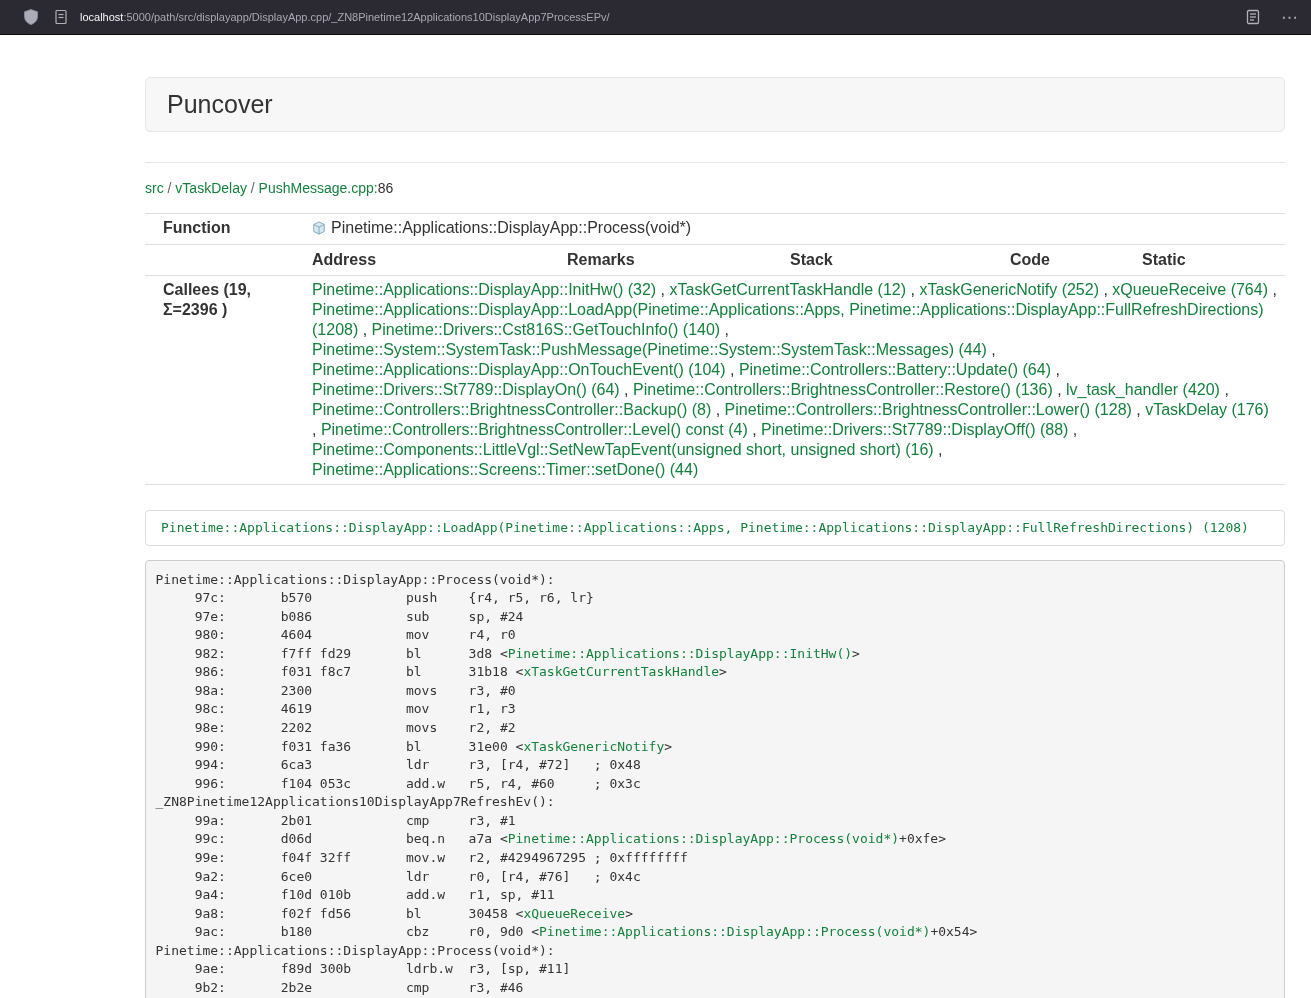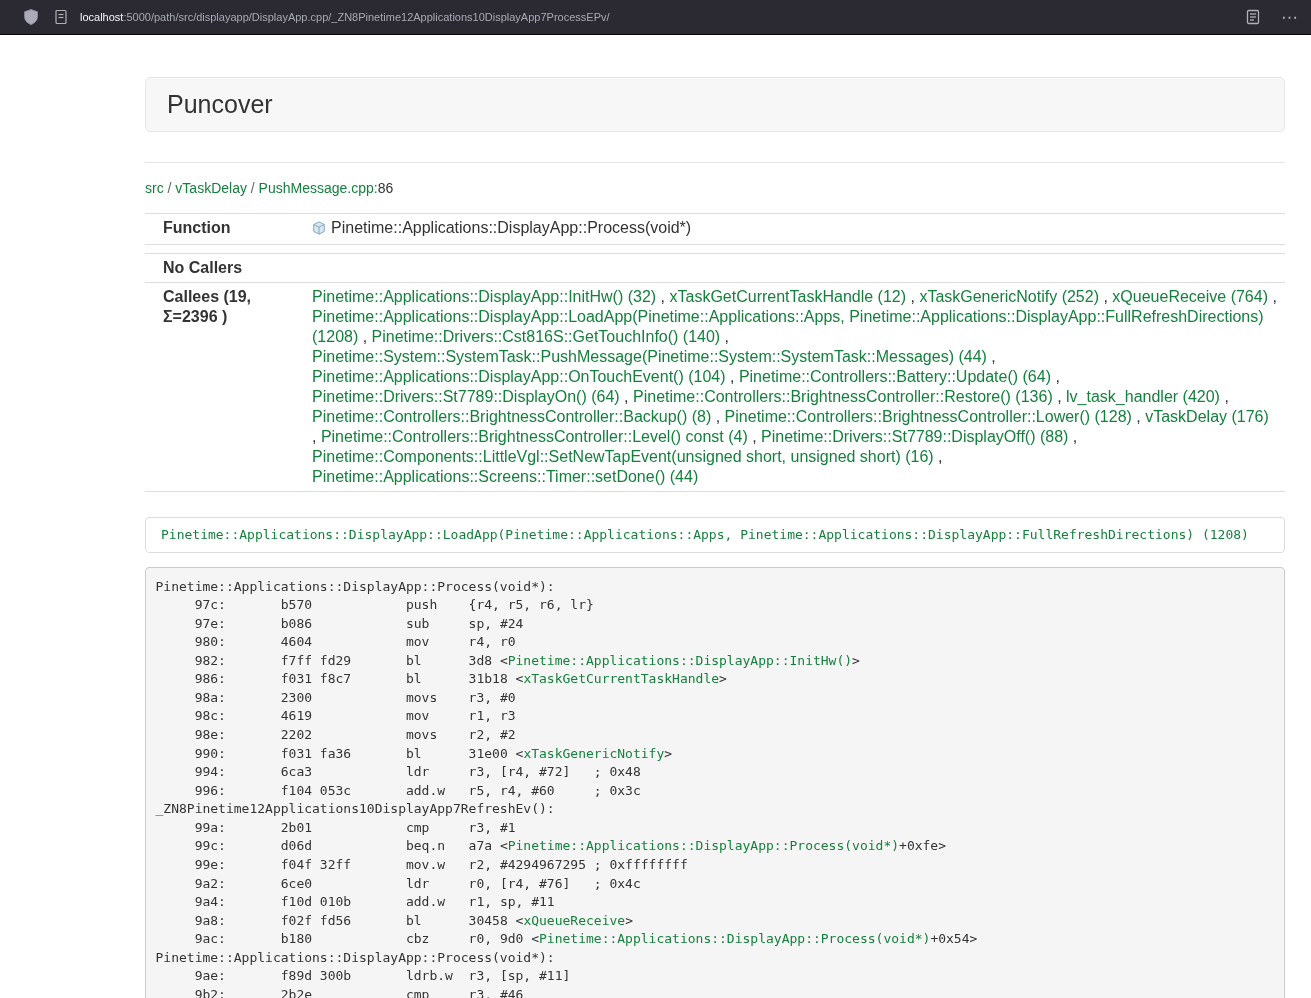--- a/index.html
+++ b/index.html
@@ -118,27 +118,30 @@
         <td class="nested">
           <table class="inner-table">
             <colgroup>
               <col style="width:255px">
                 <col style="width:223px">
                 <col style="width:220px">
                 <col style="width:132px">
                 <col>
             </colgroup>
             <tbody>
+              <tr>
+                <th>Address</th>
+                <th>Remarks</th>
+                <th>Stack</th>
+                <th>Code</th>
+                <th>Static</th>
+              </tr>
             </tbody>
           </table>
         </td>
-      </tr>
-      <tr>
-        <th class="lbl">No Callers</th>
-        <td class="val"></td>
       </tr>
       <tr>
         <th class="lbl">Callees (19, Σ=2396 )</th>
         <td class="val" id="callees-cell"><a href="#">Pinetime::Applications::DisplayApp::InitHw() (32)</a> , <a href="#">xTaskGetCurrentTaskHandle (12)</a> , <a href="#">xTaskGenericNotify (252)</a> , <a href="#">xQueueReceive (764)</a> , <a href="#">Pinetime::Applications::DisplayApp::LoadApp(Pinetime::Applications::Apps, Pinetime::Applications::DisplayApp::FullRefreshDirections) (1208)</a> , <a href="#">Pinetime::Drivers::Cst816S::GetTouchInfo() (140)</a> , <a href="#">Pinetime::System::SystemTask::PushMessage(Pinetime::System::SystemTask::Messages) (44)</a> , <a href="#">Pinetime::Applications::DisplayApp::OnTouchEvent() (104)</a> , <a href="#">Pinetime::Controllers::Battery::Update() (64)</a> , <a href="#">Pinetime::Drivers::St7789::DisplayOn() (64)</a> , <a href="#">Pinetime::Controllers::BrightnessController::Restore() (136)</a> , <a href="#">lv_task_handler (420)</a> , <a href="#">Pinetime::Controllers::BrightnessController::Backup() (8)</a> , <a href="#">Pinetime::Controllers::BrightnessController::Lower() (128)</a> , <a href="#">vTaskDelay (176)</a> , <a href="#">Pinetime::Controllers::BrightnessController::Level() const (4)</a> , <a href="#">Pinetime::Drivers::St7789::DisplayOff() (88)</a> , <a href="#">Pinetime::Components::LittleVgl::SetNewTapEvent(unsigned short, unsigned short) (16)</a> , <a href="#">Pinetime::Applications::Screens::Timer::setDone() (44)</a></td>
       </tr>
     </tbody>
   </table>
 
   <div class="code-header">
     <a href="#">Pinetime::Applications::DisplayApp::LoadApp(Pinetime::Applications::Apps, Pinetime::Applications::DisplayApp::FullRefreshDirections) (1208)</a>

